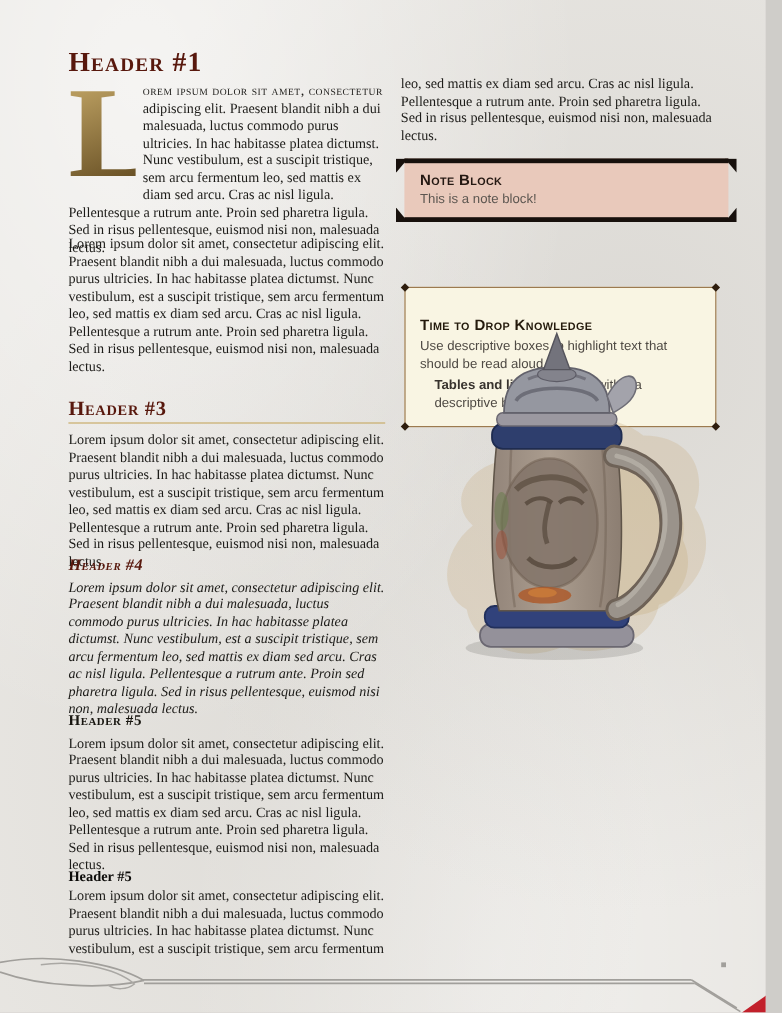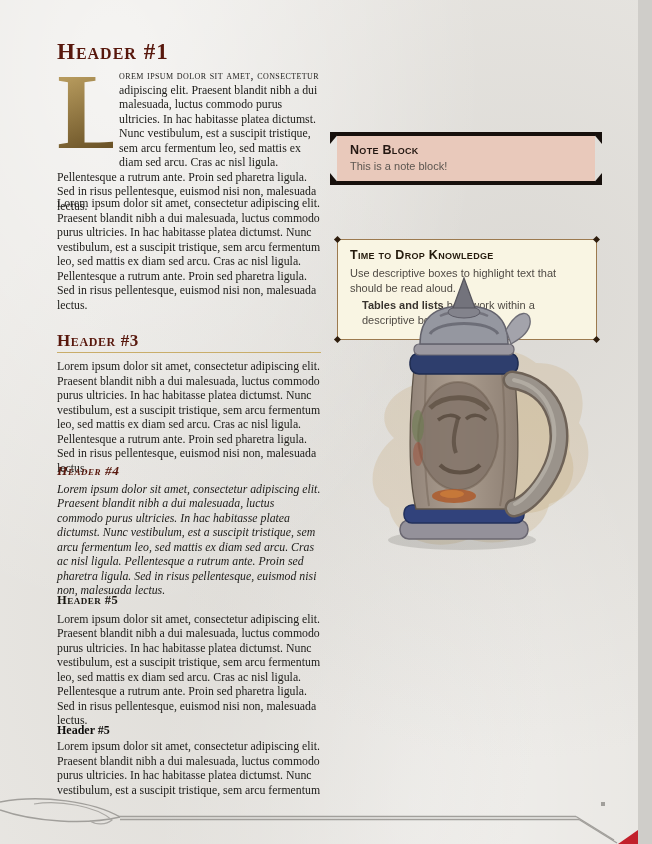--- a/index.html
+++ b/index.html
@@ -30,36 +30,36 @@
     color:#8a6f3d;
     background:linear-gradient(160deg,#b69a5d 10%,#6b5327 85%);
     -webkit-background-clip:text;background-clip:text;-webkit-text-fill-color:transparent;
     text-align:center;
   }
   .lead{font-variant:small-caps;letter-spacing:.4px;}
   
   .note{
     position:relative;background:#e9c9bb;
     border-top:4px solid #17100c;border-bottom:4px solid #17100c;
-    padding:7px 13px 9px 13px;
+    padding:7px 25px 9px 13px;
   }
   .wedge{position:absolute;width:10px;height:12px;background:#17100c;}
   .w-tl{left:-7px;top:-4px;clip-path:polygon(0 100%,0 0,100% 0);}
   .w-tr{right:-7px;top:-4px;clip-path:polygon(0 0,100% 0,100% 100%);}
   .w-bl{left:-7px;bottom:-4px;clip-path:polygon(0 0,100% 100%,0 100%);}
   .w-br{right:-7px;bottom:-4px;clip-path:polygon(100% 0,100% 100%,0 100%);}
   .note-title,.desc-title{
     font-family:"Liberation Sans",sans-serif;font-variant:small-caps;font-weight:bold;
     font-size:12.5px;color:#241812;letter-spacing:.3px;margin:0;
   }
   .note-body{font-family:"Liberation Sans",sans-serif;font-size:11px;color:#5c5650;margin:3px 0 0 0;}
   
   .desc{
     position:relative;background:#f9f5e3;border:1px solid #9c7a4f;
-    padding:8px 12px 11px 12px;
+    padding:24px 12px 11px 12px;
   }
   .dot{position:absolute;width:5px;height:5px;background:#2e1d0d;transform:rotate(45deg);}
   .d-tl{left:-3px;top:-3px;}.d-tr{right:-3px;top:-3px;}
   .d-bl{left:-3px;bottom:-3px;}.d-br{right:-3px;bottom:-3px;}
   .desc-title{color:#241a0c;}
   .desc-body{font-family:"Liberation Sans",sans-serif;font-size:11px;line-height:15px;color:#4f4a44;margin:4px 0 0 0;}
   .desc-line2{font-family:"Liberation Sans",sans-serif;font-size:11px;line-height:15px;color:#4f4a44;margin:2px 0 0 0;padding-left:12px;}
   .desc-line2 b{color:#38332e;}
 </style>
 </head>
@@ -92,20 +92,21 @@
   <div class="abs colw" style="left:57px;top:594px;">
     <h5 class="h5">Header #5</h5>
     <p class="body-p">Lorem ipsum dolor sit amet, consectetur adipiscing elit. Praesent blandit nibh a dui malesuada, luctus commodo purus ultricies. In hac habitasse platea dictumst. Nunc vestibulum, est a suscipit tristique, sem arcu fermentum leo, sed mattis ex diam sed arcu. Cras ac nisl ligula. Pellentesque a rutrum ante. Proin sed pharetra ligula. Sed in risus pellentesque, euismod nisi non, malesuada lectus.</p>
   </div>
 
   <div class="abs colw" style="left:57px;top:724px;">
     <h6 class="h6">Header #5</h6>
     <p class="body-p">Lorem ipsum dolor sit amet, consectetur adipiscing elit. Praesent blandit nibh a dui malesuada, luctus commodo purus ultricies. In hac habitasse platea dictumst. Nunc vestibulum, est a suscipit tristique, sem arcu fermentum</p>
   </div>
 
+  <p class="abs colw body-p" style="left:334px;top:62px;">leo, sed mattis ex diam sed arcu. Cras ac nisl ligula. Pellentesque a rutrum ante. Proin sed pharetra ligula. Sed in risus pellentesque, euismod nisi non, malesuada lectus.</p>
 
   <div class="abs note" style="left:337px;top:132px;width:232px;">
     <div class="wedge w-tl"></div>
     <div class="wedge w-tr"></div>
     <div class="wedge w-bl"></div>
     <div class="wedge w-br"></div>
     <p class="note-title">Note Block</p>
     <p class="note-body">This is a note block!</p>
   </div>
 

